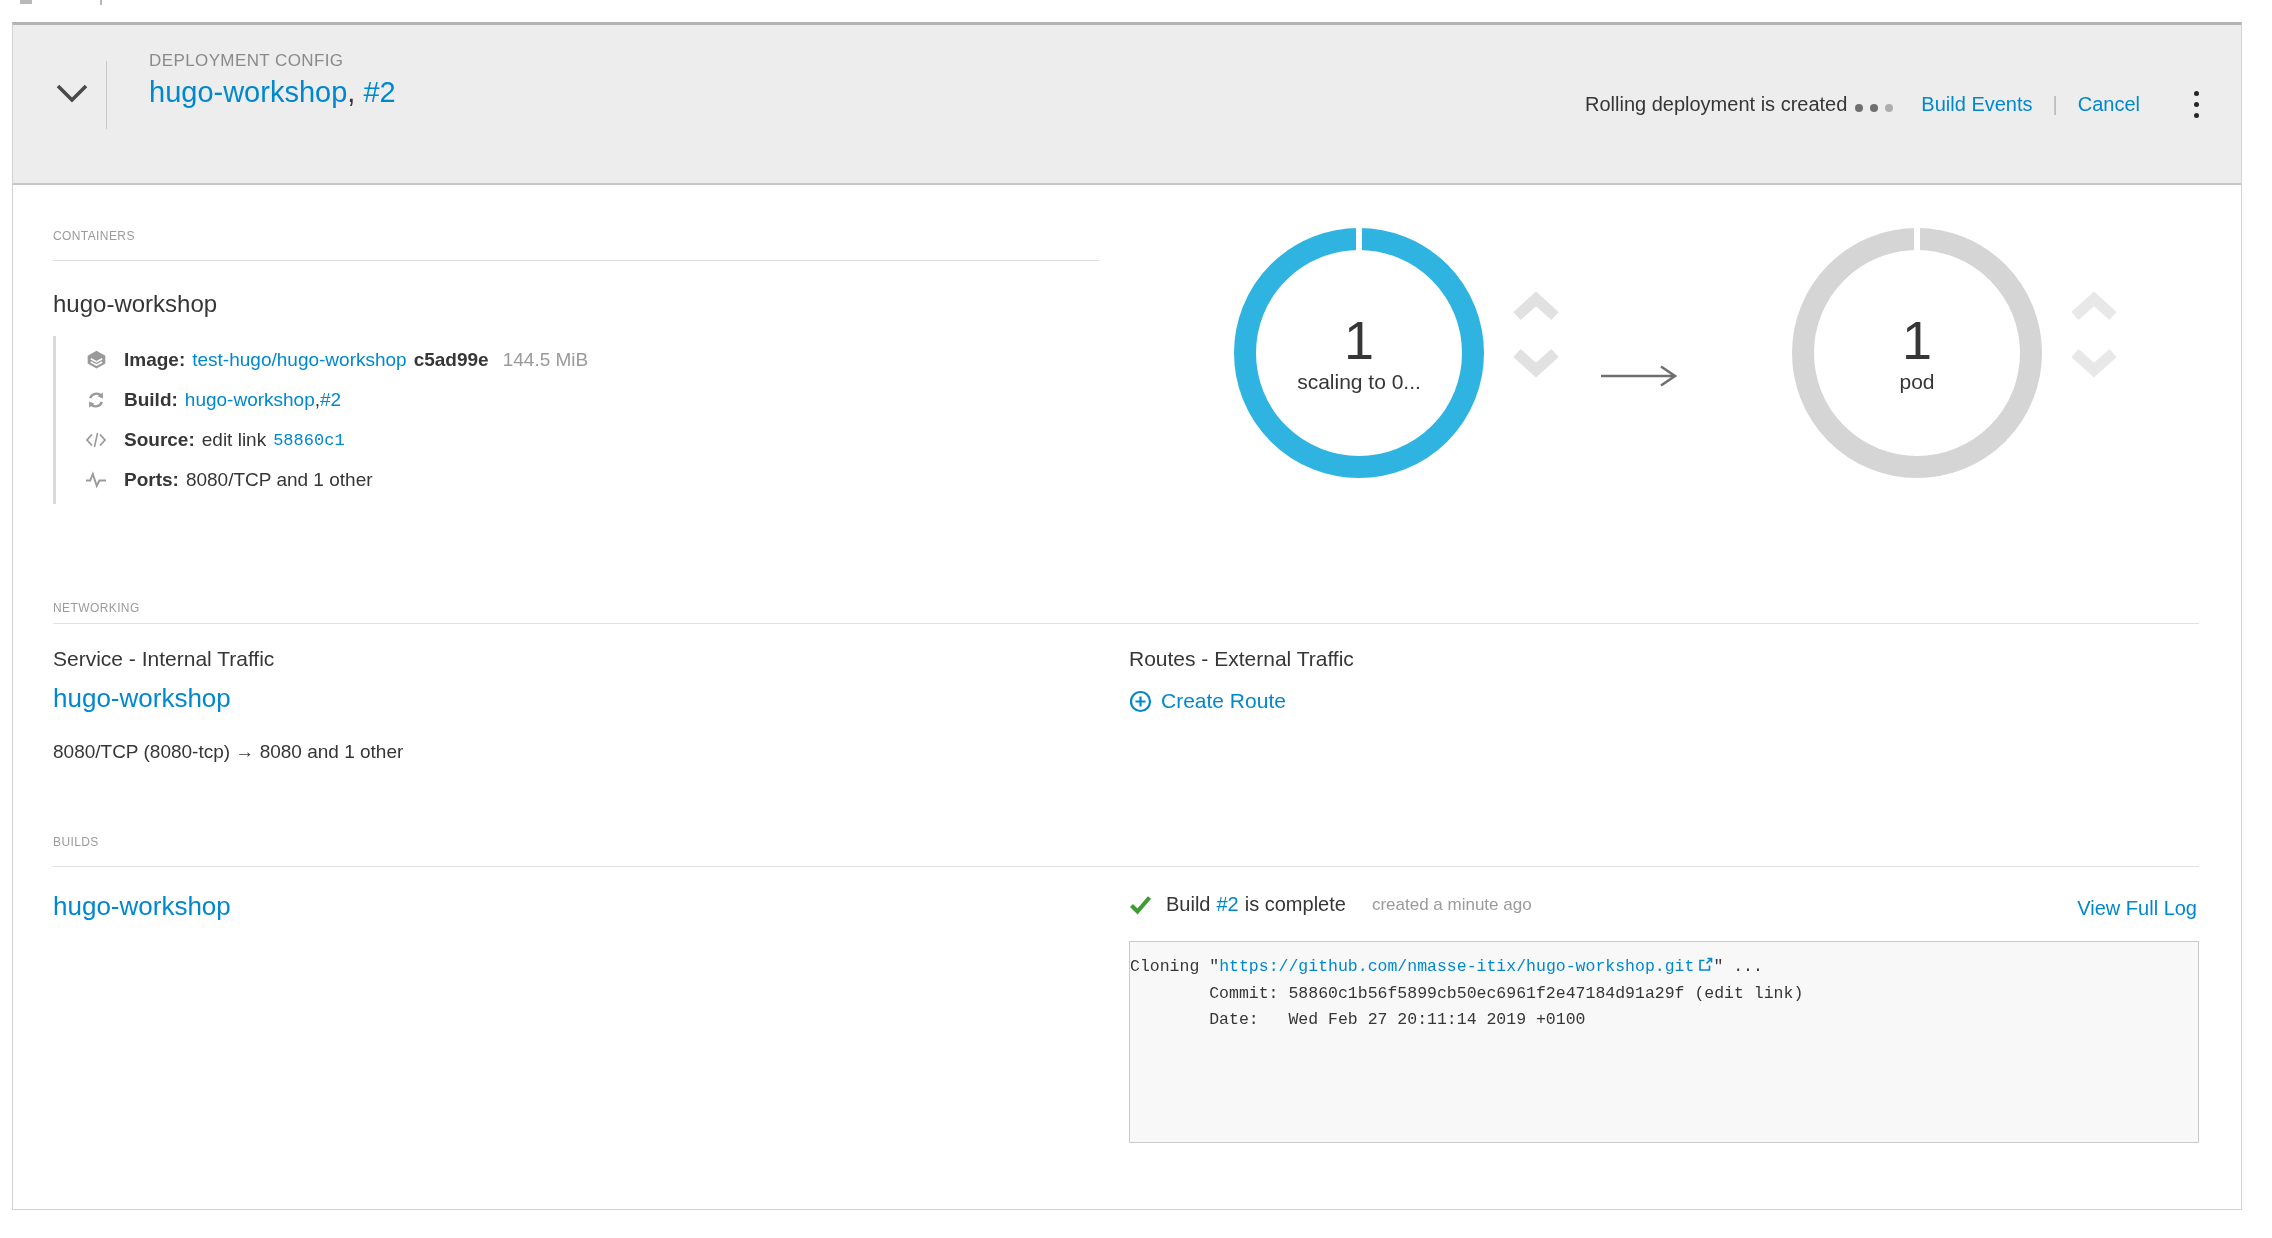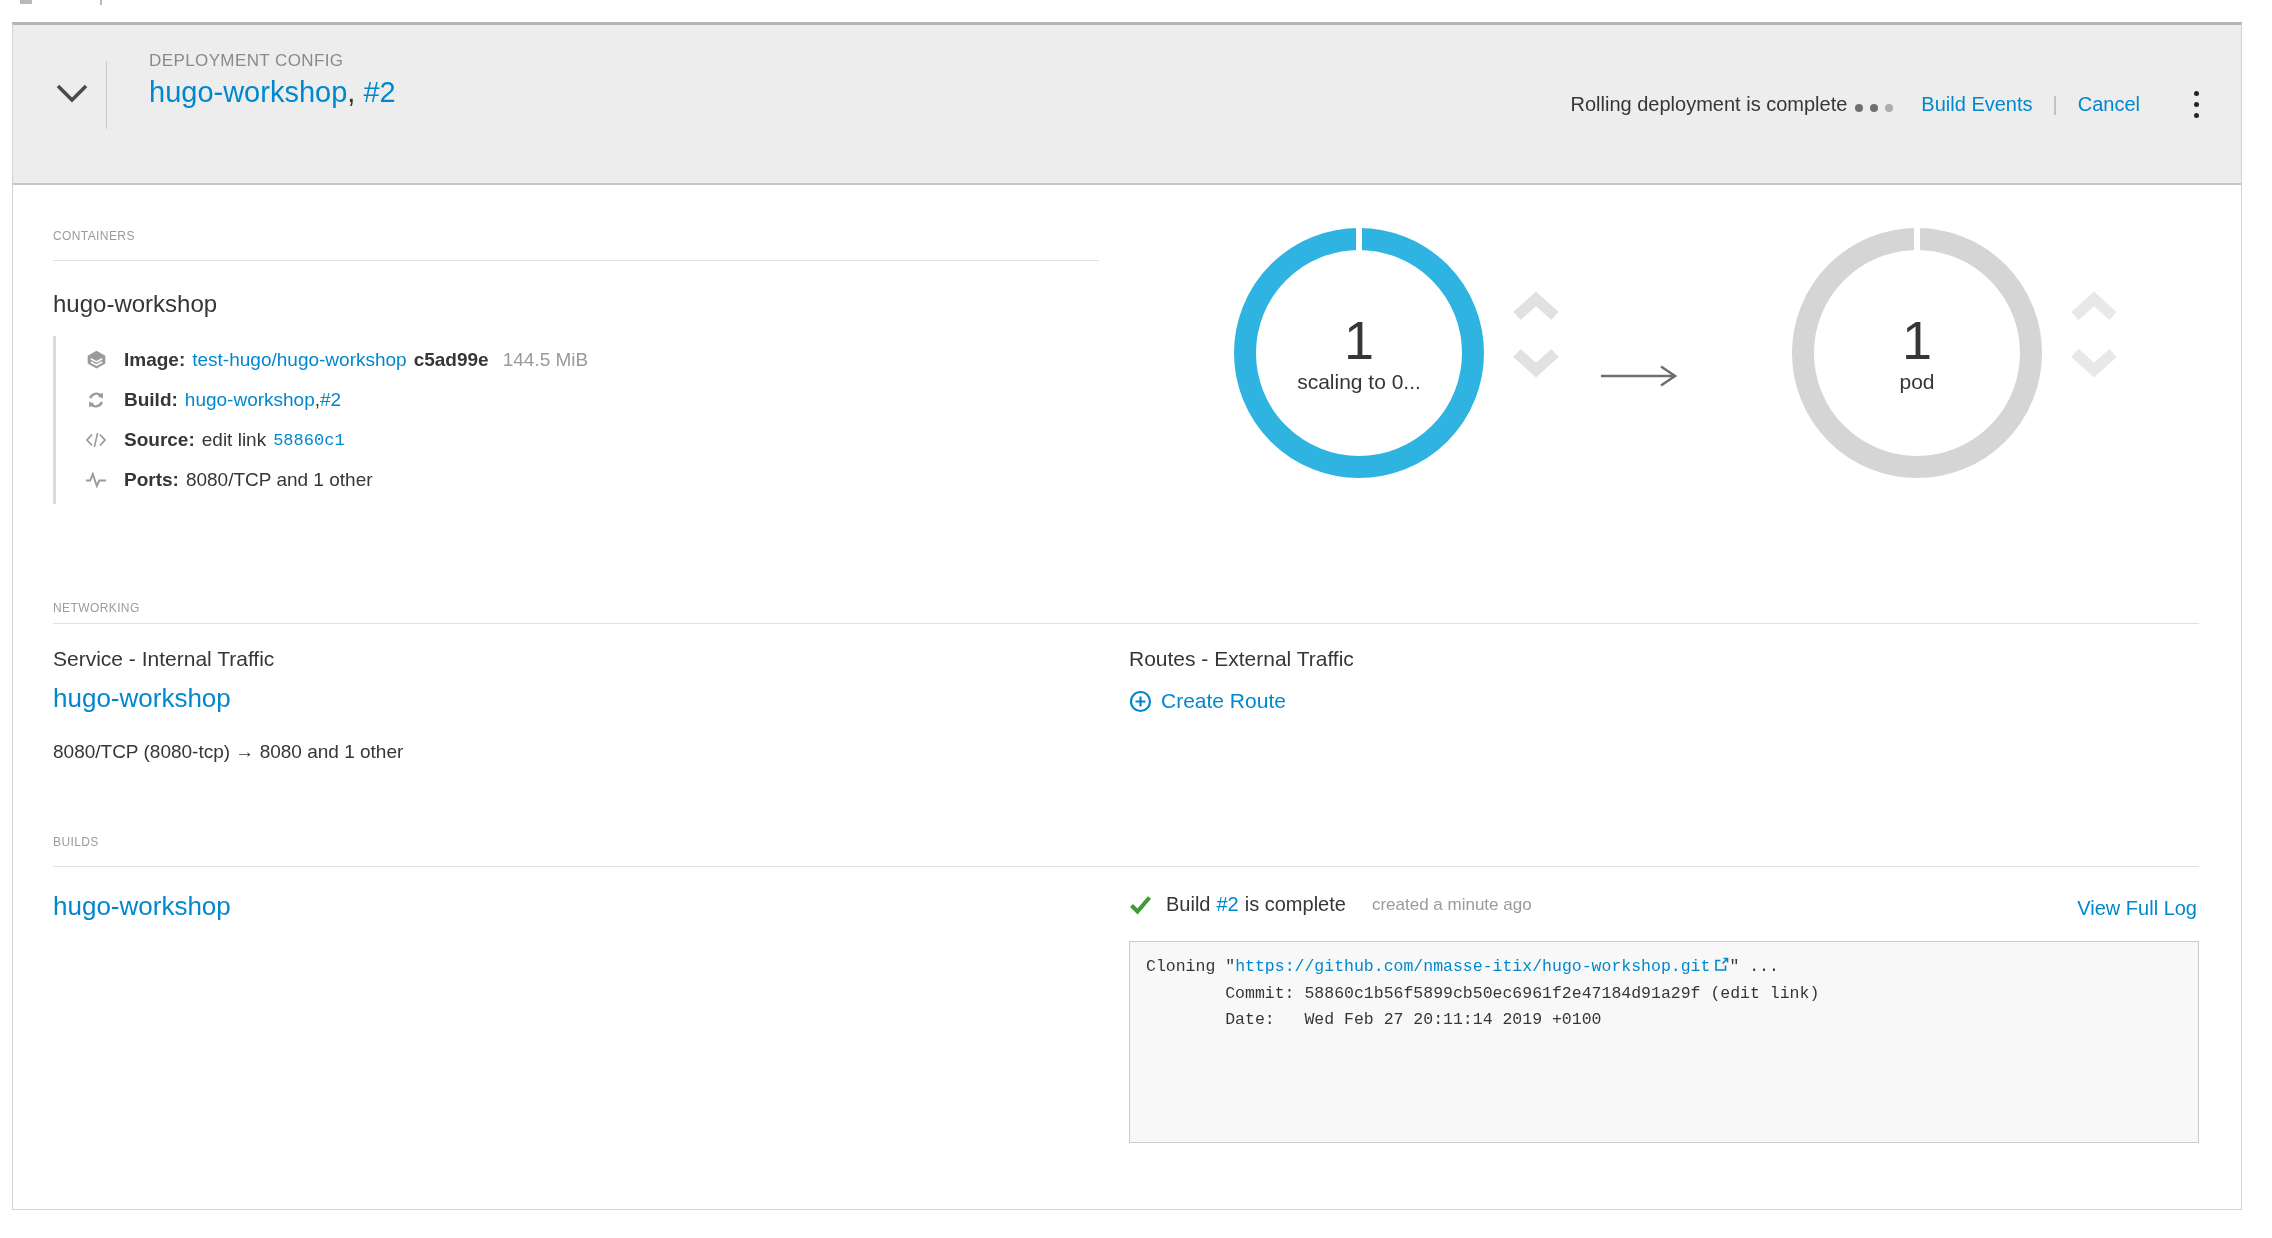--- a/index.html
+++ b/index.html
@@ -97,21 +97,21 @@
   .build-status .check { margin-right:14px; display:flex; }
   .build-status .piece { margin-right:6px; }
   .created { font-size:17px; color:#9b9b9b; margin-left:20px; }
   .view-log { position:absolute; top:872px; right:44px; font-size:20px; }
 
   .log-box {
     position:absolute; left:1116px; top:916px; width:1070px; height:202px;
     background:#f8f8f8; border:1px solid #cbcbcb;
     font-family:"Liberation Mono", monospace;
     font-size:16.5px; line-height:26px; color:#363636;
-    padding:12px 16px;
+    padding:12px 0;
     overflow:hidden;
   }
   .log-line { white-space:pre; }
   .log-line a { font-family:inherit; }
   .ext-ic { display:inline-block; vertical-align:-1px; margin-left:4px; }
 
   .frag { position:absolute; background:#b9b9b9; }
 </style>
 </head>
 <body>
@@ -130,21 +130,21 @@
       </span>
     </button>
     <div class="header-sep"></div>
     <div class="title-block">
       <div class="kicker">DEPLOYMENT CONFIG</div>
       <div class="title">
         <a>hugo-workshop</a><span class="sep">, </span><a>#2</a>
       </div>
     </div>
     <div class="header-right">
-      <span class="status-text">Rolling deployment is complete</span>
+      <span class="status-text">Rolling deployment is created</span>
       <span class="loading-ellipsis">
           <i></i>
           <i></i>
           <i></i>
         </span>
       <a class="hdr-link view-events">Build Events</a>
       <span class="pipe">|</span>
       <a class="hdr-link">Cancel</a>
       <button class="kebab">
           <i></i>

